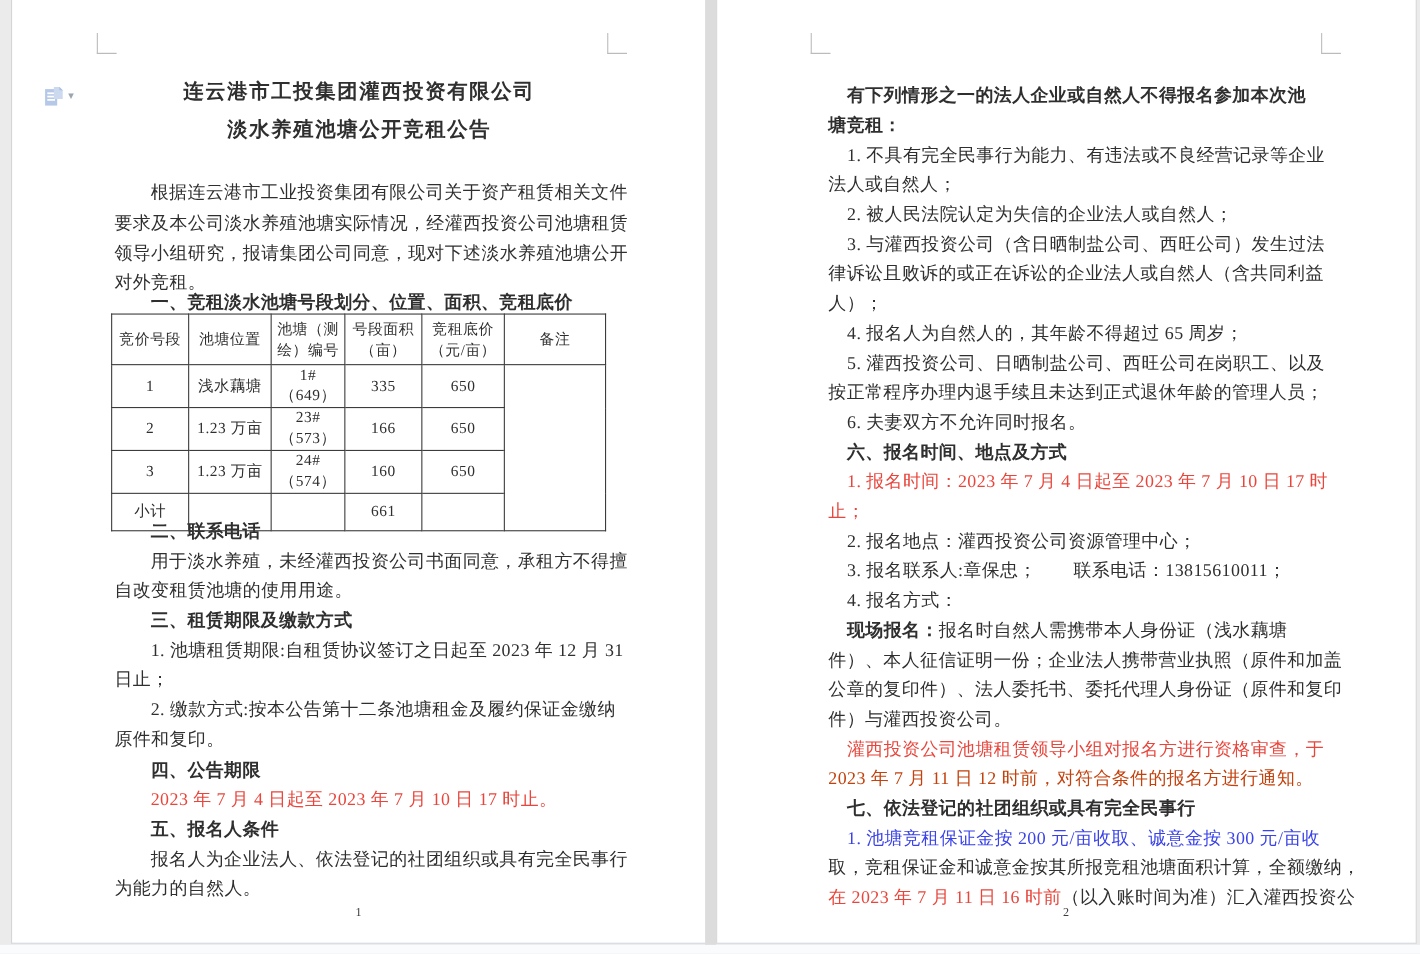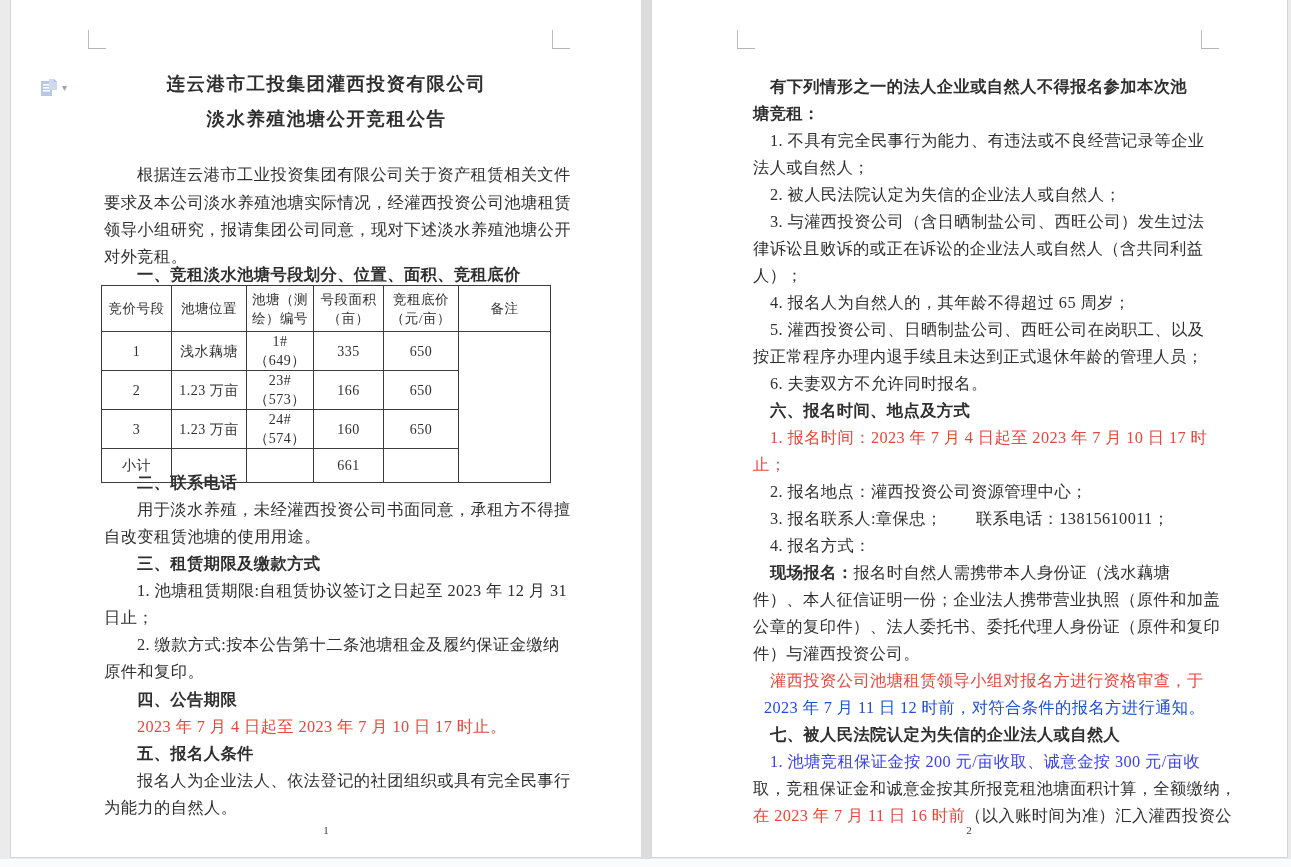--- a/index.html
+++ b/index.html
@@ -174,22 +174,22 @@
         <div class="line indent" style="top: 424px;"><span style="color: rgb(232, 70, 60);">1. 报名时间：2023 年 7 月 4 日起至 2023 年 7 月 10 日 17 时</span></div>
         <div class="line" style="top: 451px;"><span style="color: rgb(232, 70, 60);">止；</span></div>
         <div class="line indent" style="top: 478px;"><span>2. 报名地点：灌西投资公司资源管理中心；</span></div>
         <div class="line indent" style="top: 505px;"><span>3. 报名联系人:章保忠；　　联系电话：13815610011；</span></div>
         <div class="line indent" style="top: 532px;"><span>4. 报名方式：</span></div>
         <div class="line indent" style="top: 559px;"><span class="b">现场报名：</span><span>报名时自然人需携带本人身份证（浅水藕塘</span></div>
         <div class="line" style="top: 586px;"><span>件）、本人征信证明一份；企业法人携带营业执照（原件和加盖</span></div>
         <div class="line" style="top: 613px;"><span>公章的复印件）、法人委托书、委托代理人身份证（原件和复印</span></div>
         <div class="line" style="top: 640px;"><span>件）与灌西投资公司。</span></div>
         <div class="line indent" style="top: 667px;"><span style="color: rgb(232, 70, 60);">灌西投资公司池塘租赁领导小组对报名方进行资格审查，于</span></div>
-        <div class="line" style="top: 694px;"><span style="color: #1d4ed8; margin-left: 11px;">2023 年 7 月 11 日 12 时前，对符合条件的报名方进行通知。</span></div>
-        <div class="line indent" style="top: 721px;"><span class="b">七、被人民法院认定为失信的企业法人或自然人</span></div>
+        <div class="line" style="top: 694px;"><span style="color: #c2410c;">2023 年 7 月 11 日 12 时前，对符合条件的报名方进行通知。</span></div>
+        <div class="line indent" style="top: 721px;"><span class="b">七、依法登记的社团组织或具有完全民事行</span></div>
         <div class="line indent" style="top: 748px;"><span style="color: rgb(58, 66, 232);">1. 池塘竞租保证金按 200 元/亩收取、诚意金按 300 元/亩收</span></div>
         <div class="line" style="top: 775px;"><span>取，竞租保证金和诚意金按其所报竞租池塘面积计算，全额缴纳，</span></div>
         <div class="line" style="top: 802px;"><span style="color: rgb(232, 70, 60);">在 2023 年 7 月 11 日 16 时前</span><span>（以入账时间为准）汇入灌西投资公</span></div>
       </div>
     <div class="page-num">2</div>
   </div>
 
   <div class="bottom-strip"></div>
 
   <div class="paste-btn">

